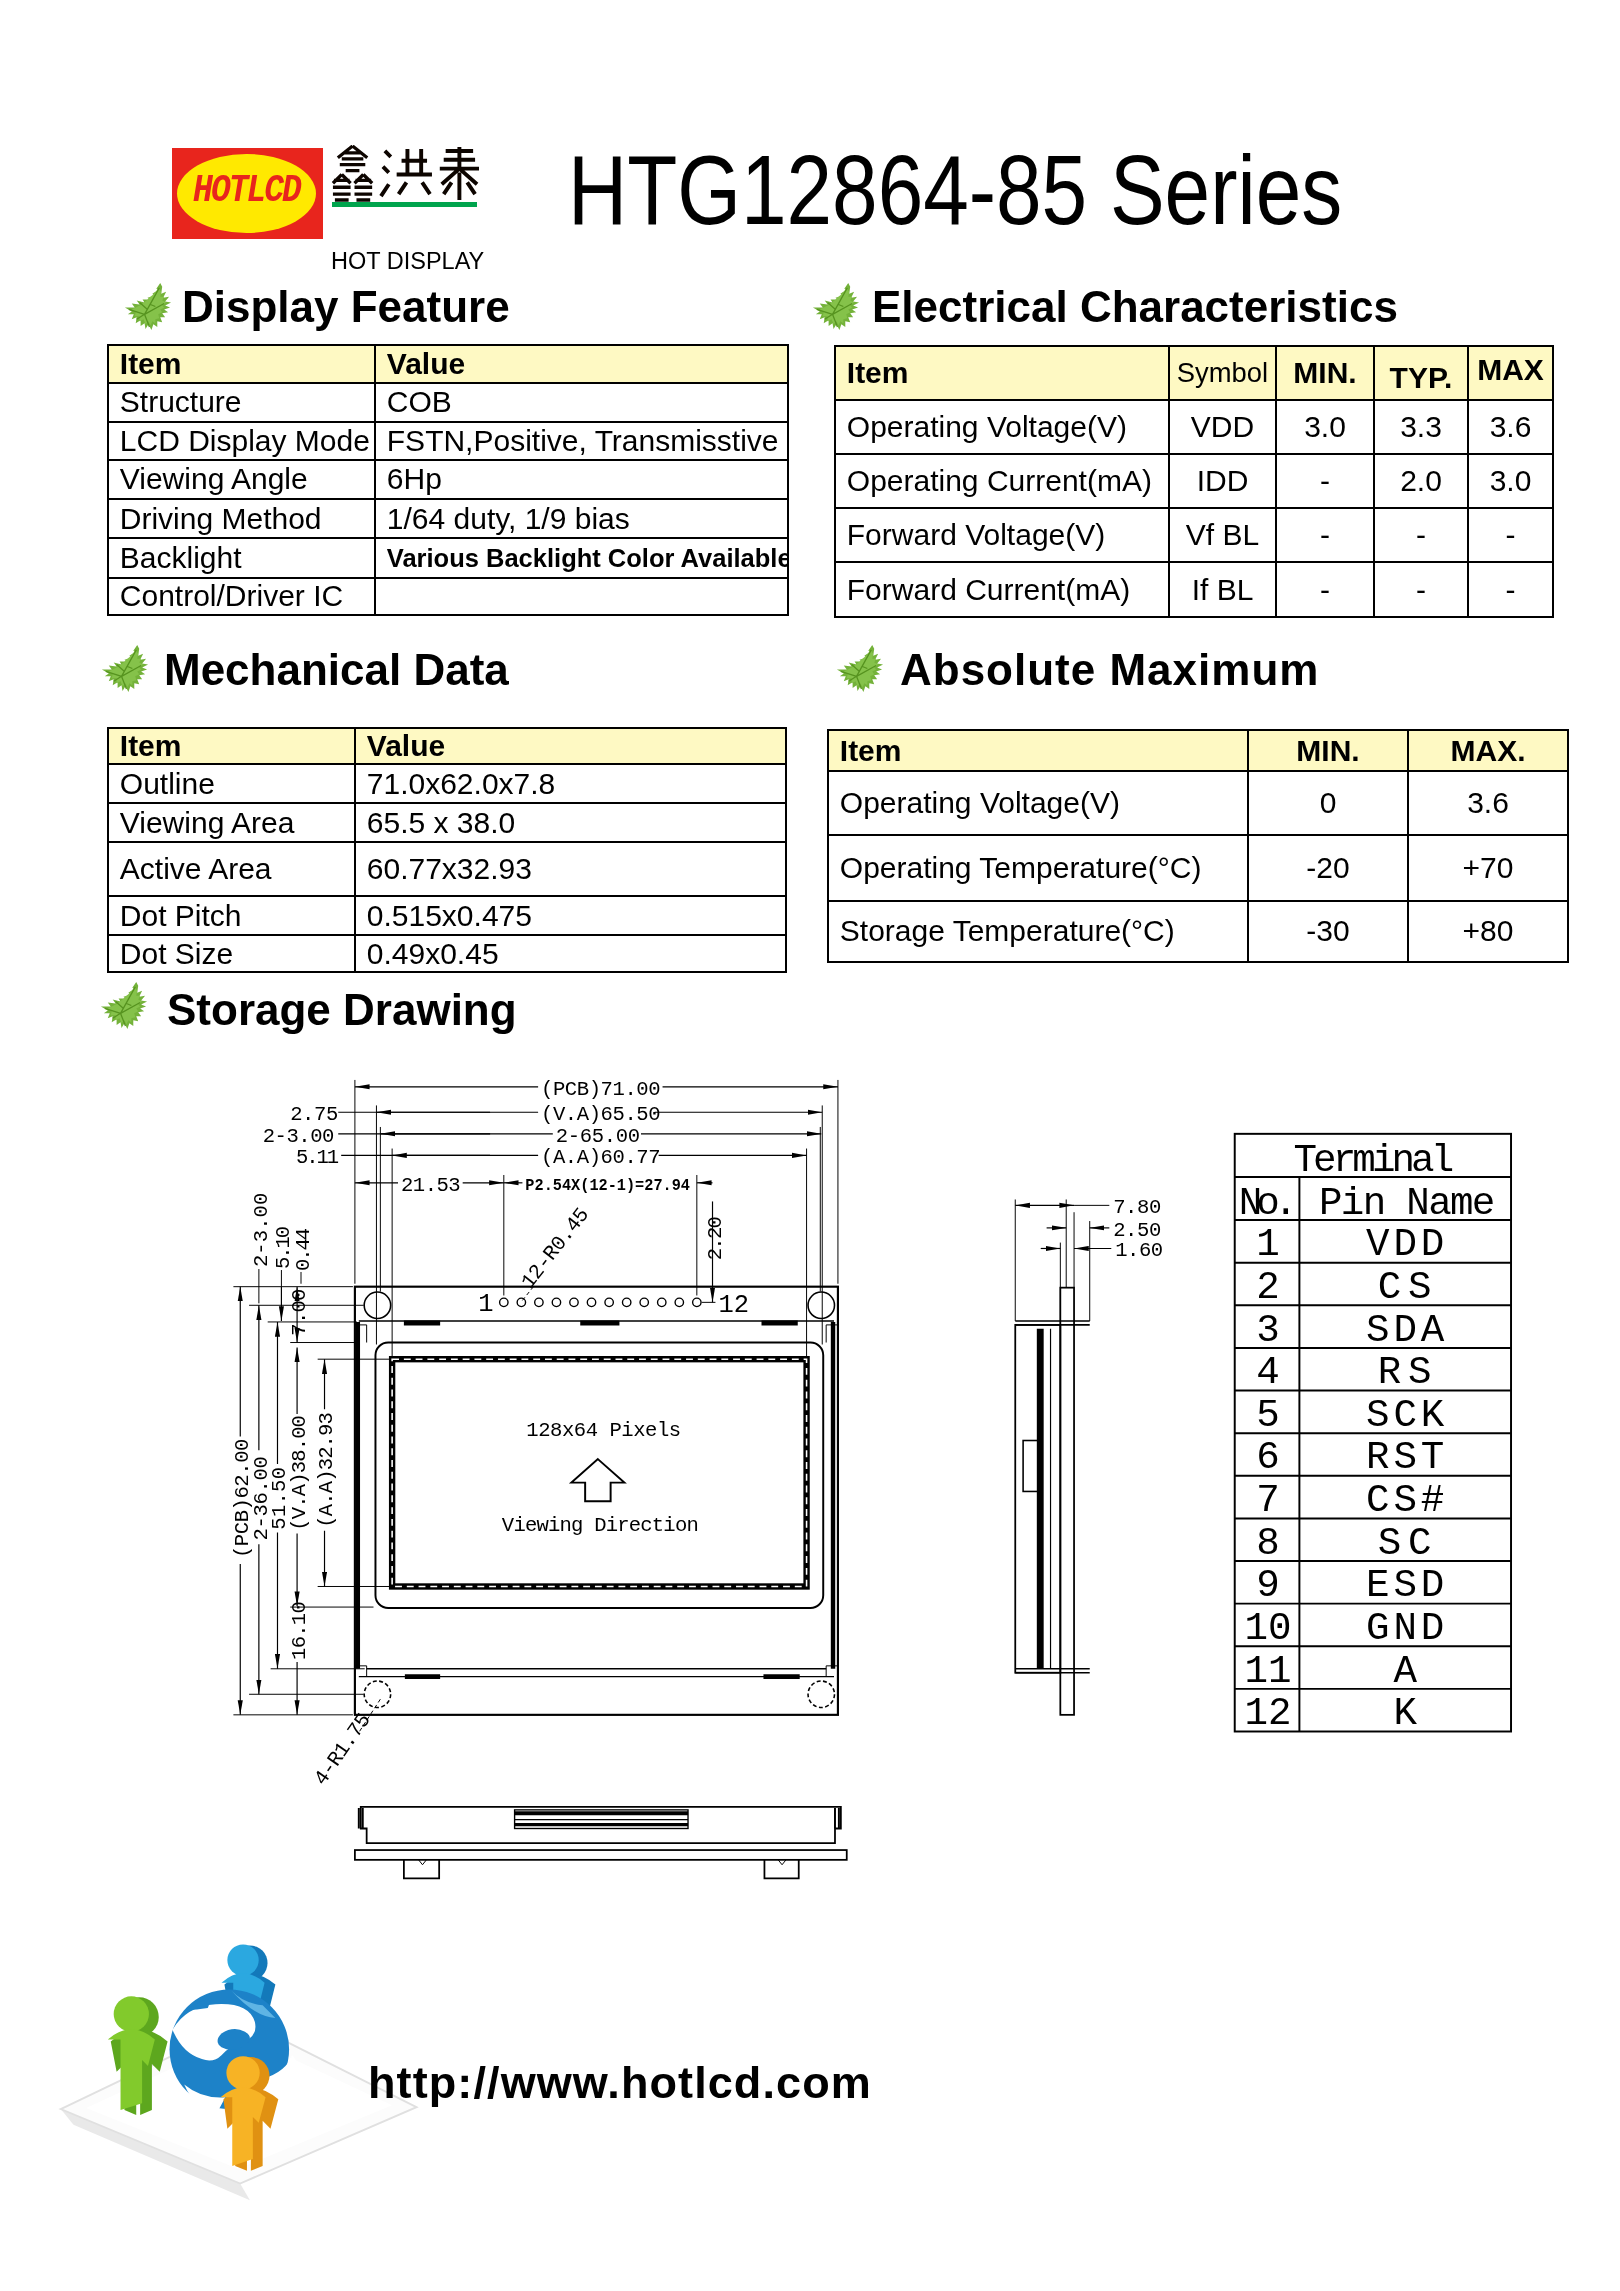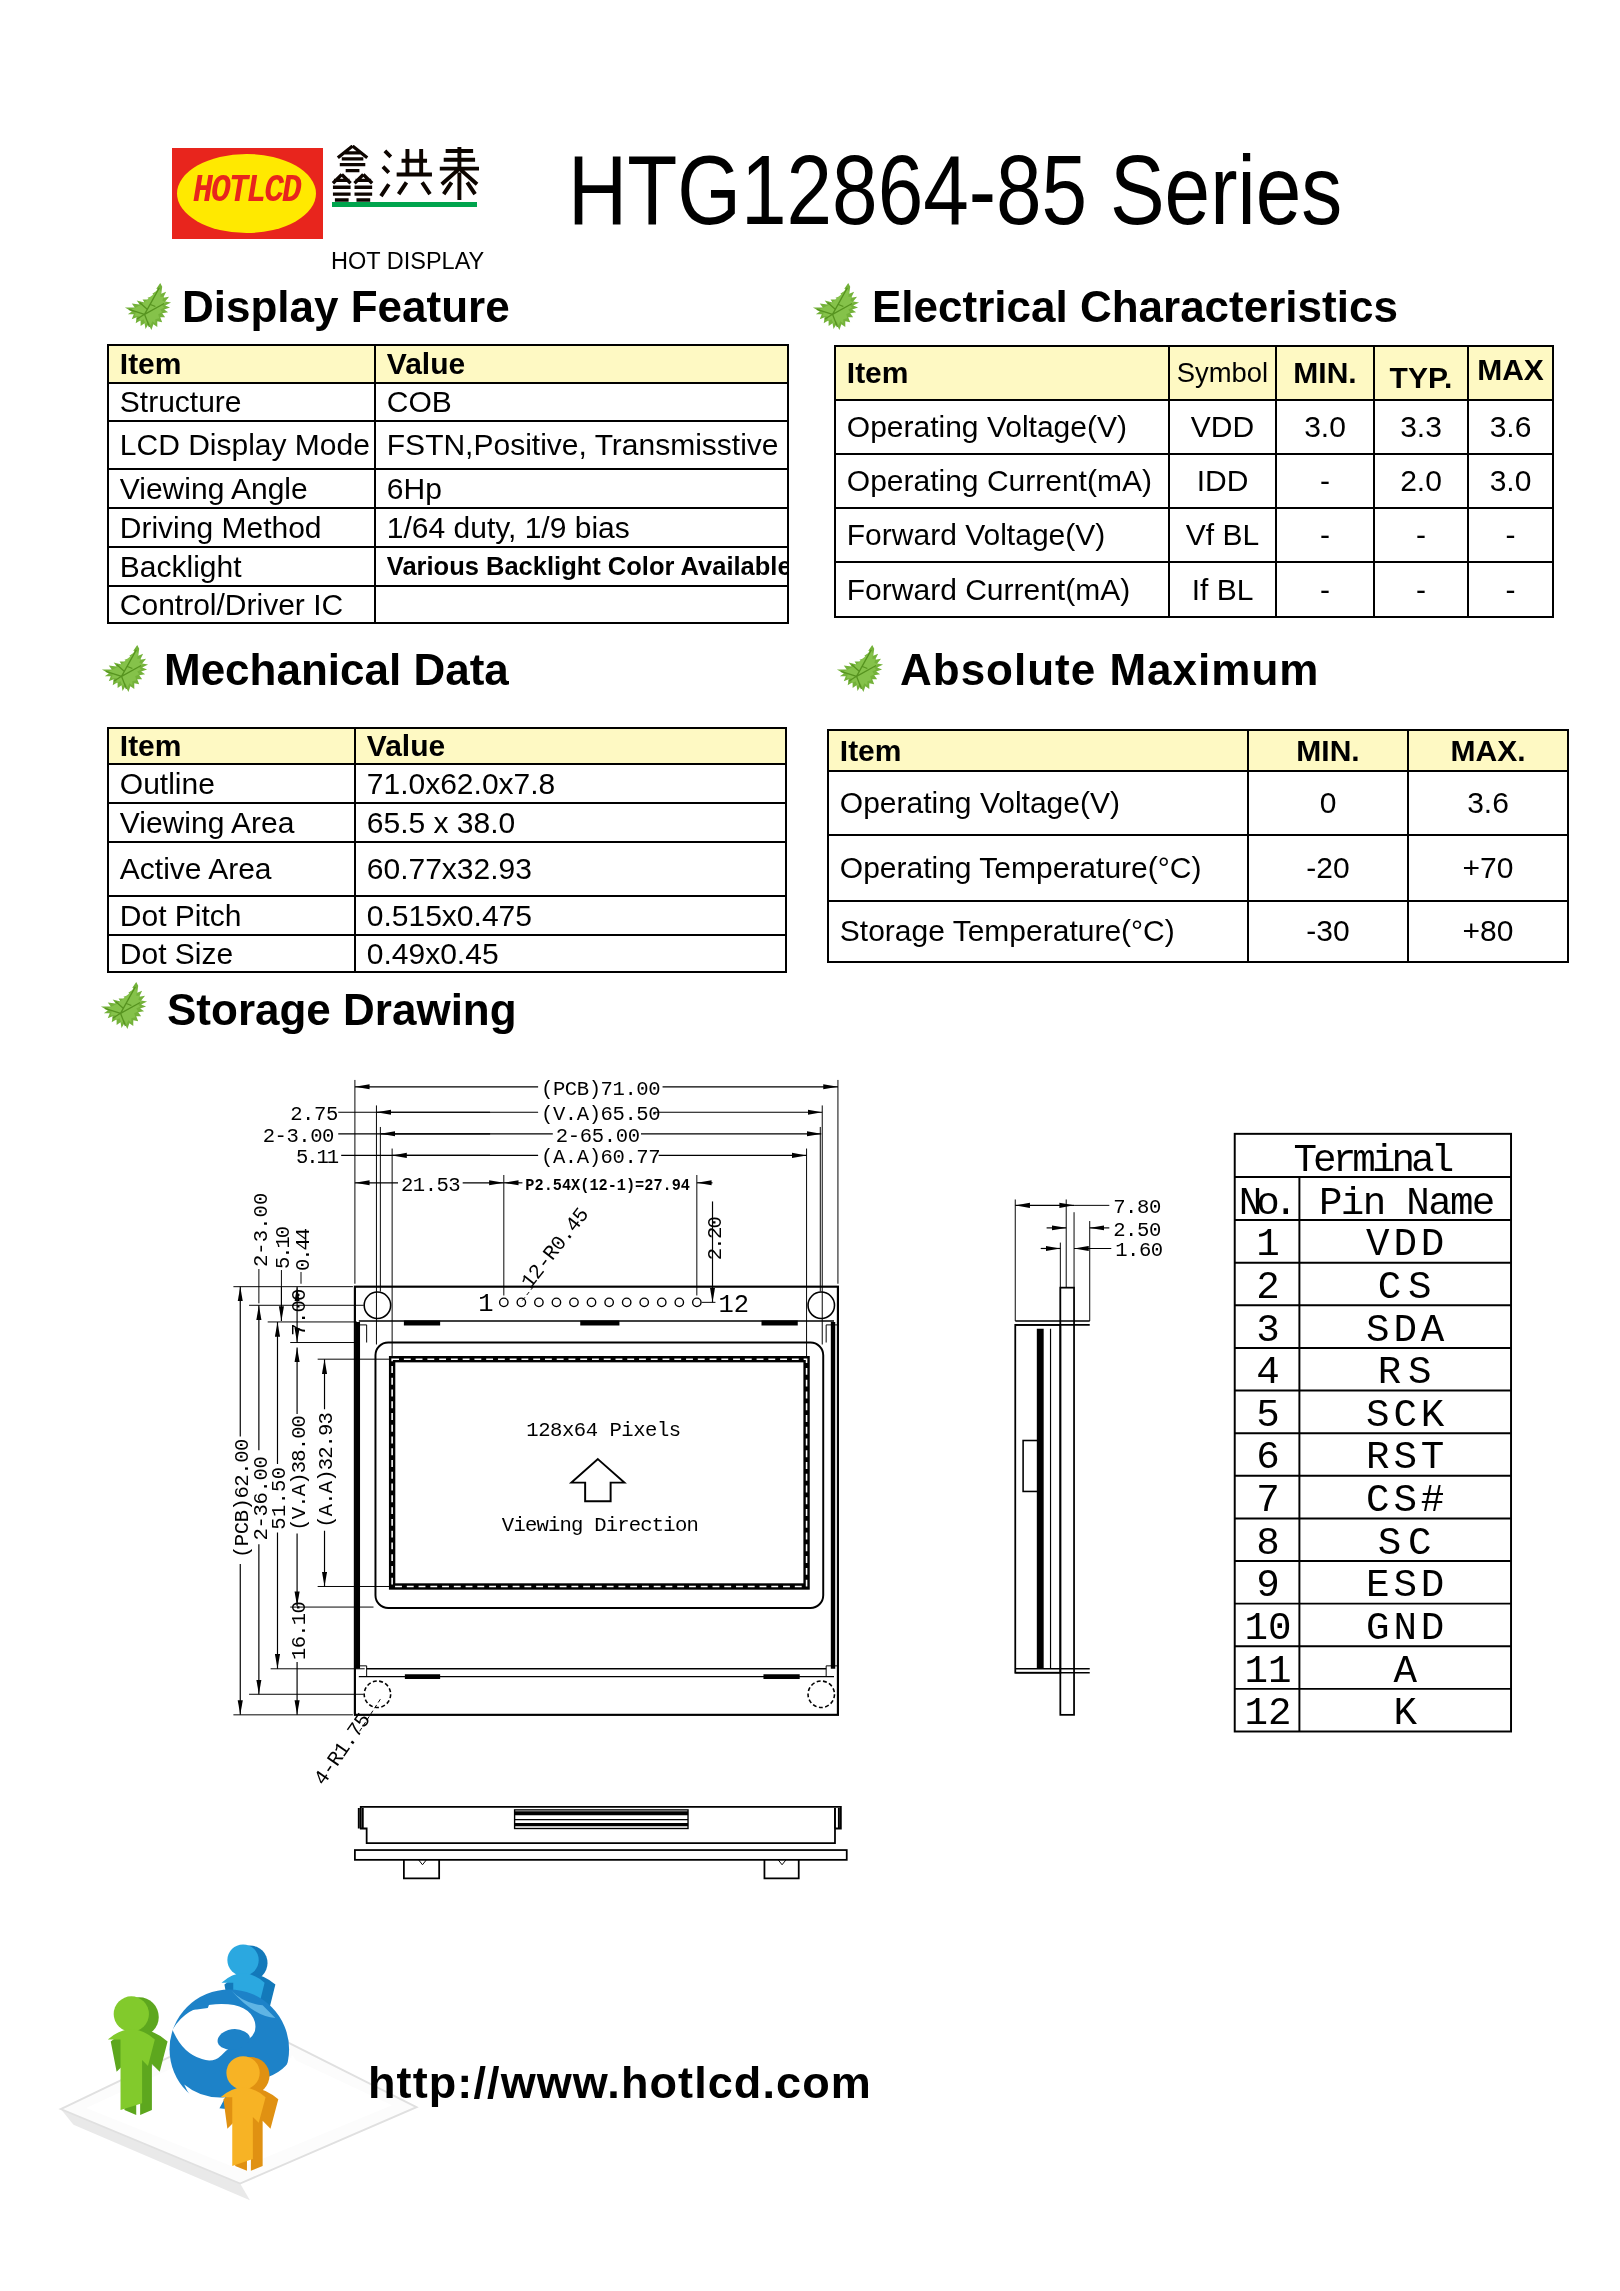--- a/index.html
+++ b/index.html
@@ -65,21 +65,21 @@
     </colgroup>
 <tbody>
       <tr style="height:38px;">
         <td class="hdr">Item</td>
         <td class="hdr">Value</td>
       </tr>
 <tr style="height:38px;">
         <td>Structure</td>
         <td>COB</td>
       </tr>
-<tr style="height:48px;">
+<tr style="height:38px;">
         <td>LCD Display Mode</td>
         <td>FSTN,Positive, Transmisstive</td>
       </tr>
 <tr style="height:39px;">
         <td>Viewing Angle</td>
         <td>6Hp</td>
       </tr>
 <tr style="height:39px;">
         <td>Driving Method</td>
         <td>1/64 duty, 1/9 bias</td>

